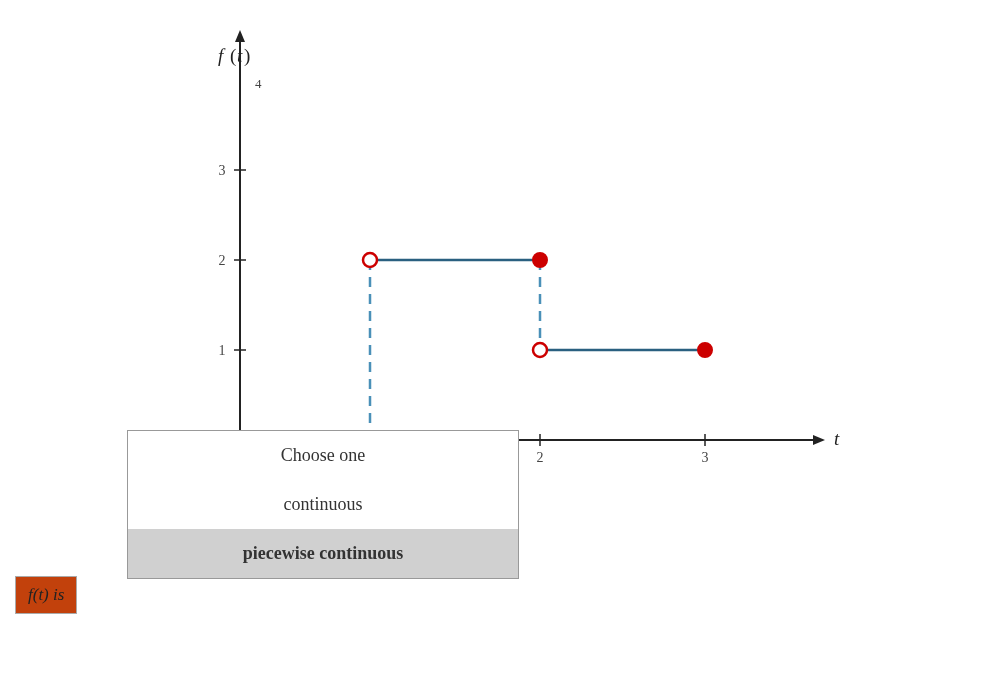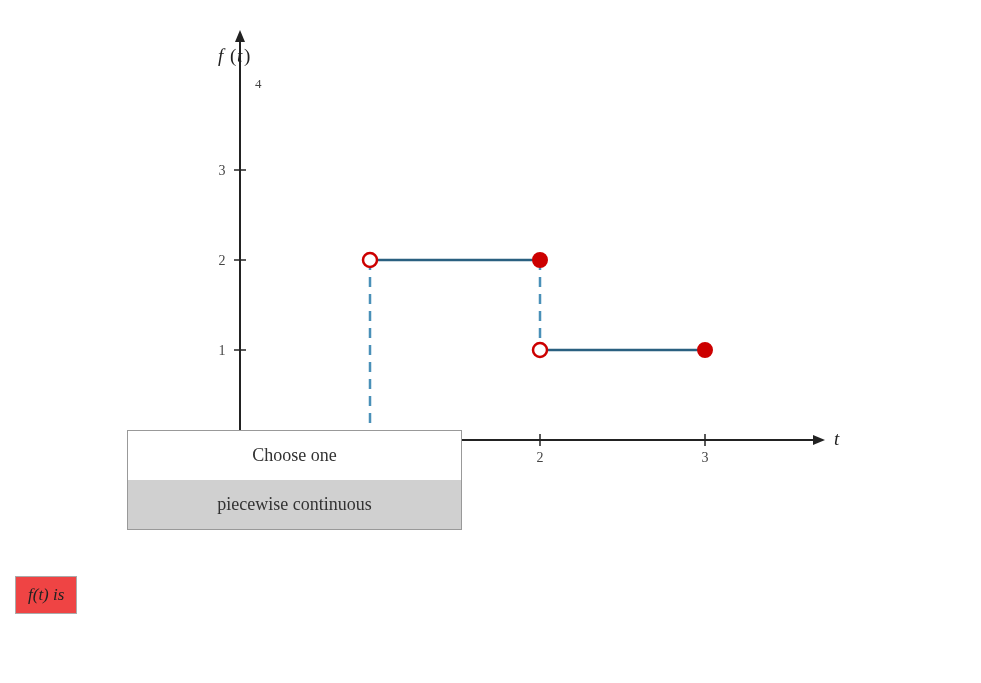--- a/index.html
+++ b/index.html
@@ -25,45 +25,45 @@
       left: 0;
       width: 750px;
       height: 480px;
     }
 
     
     .dropdown-container {
       position: absolute;
       left: 127px;
       top: 430px;
-      width: 335px;
+      width: 392px;
       background: #fff;
       border: 1.5px solid #999;
       z-index: 10;
     }
 
     .dropdown-item {
       padding: 14px 20px;
       font-size: 18px;
       color: #333;
       text-align: center;
       cursor: pointer;
     }
 
     .dropdown-item.selected {
       background: #d0d0d0;
-      font-weight: 400;
+      font-weight: 700;
     }
 
     
     .ft-label {
       position: absolute;
       left: 15px;
       top: 576px;
-      background: #ef4444;
+      background: #c2410c;
       padding: 8px 12px;
       font-size: 17px;
       font-style: italic;
       color: #222;
       border: 1px solid #aaa;
     }
   </style>
 </head>
 <body>
 
@@ -118,20 +118,23 @@
     <circle cx="400" cy="330" r="7" fill="white" stroke="#c00" stroke-width="2.5"></circle>
 
     <circle cx="565" cy="330" r="7" fill="#c00" stroke="#c00" stroke-width="2"></circle>
 
   </svg>
 
   <div class="dropdown-container">
     <div class="dropdown-item">
       <span>Choose one</span>
     </div>
+    <div class="dropdown-item">
+      <span>continuous</span>
+    </div>
     <div class="dropdown-item selected">
       <span>piecewise continuous</span>
     </div>
   </div>
 
   <div class="ft-label">
     <span>f(t) is</span>
   </div>
 
 </div>

